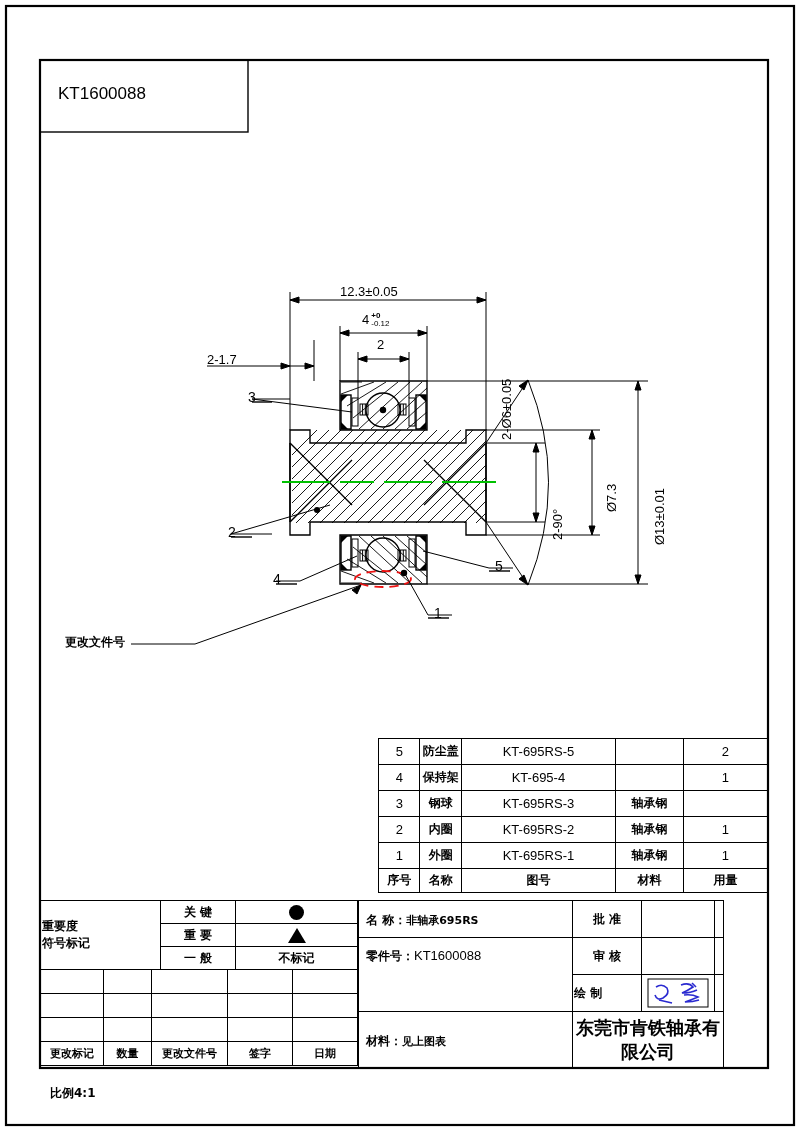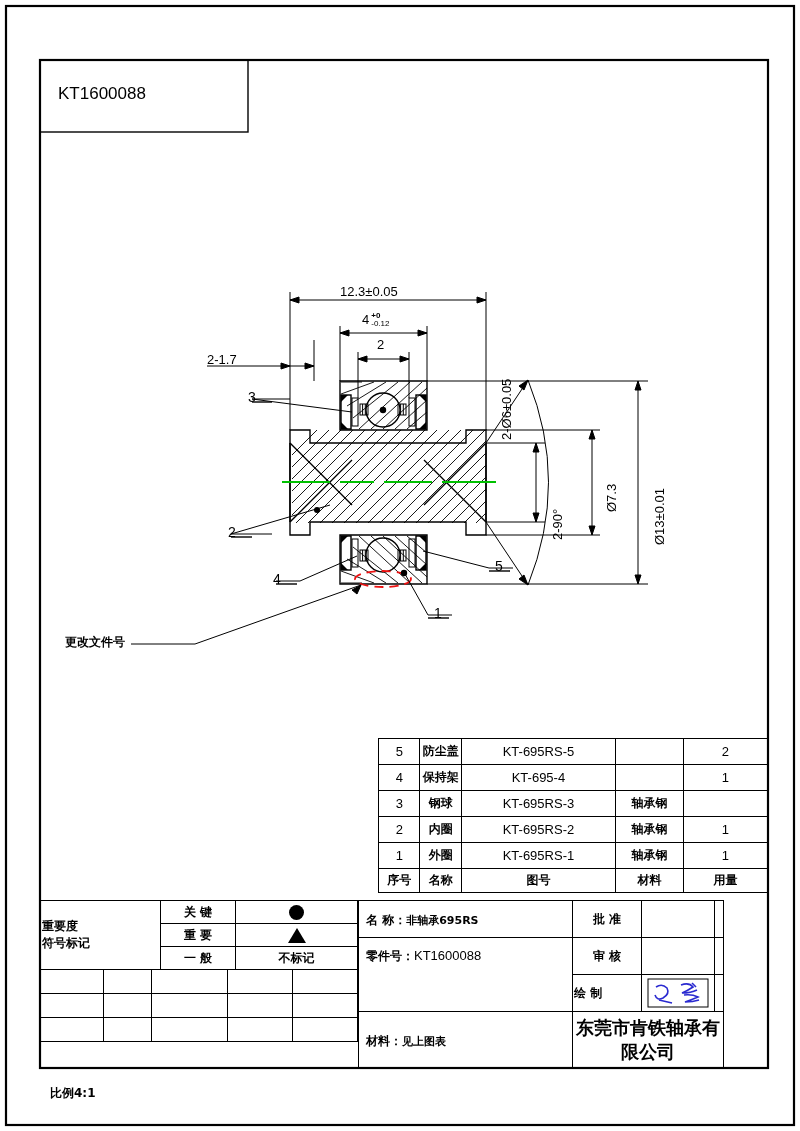--- a/index.html
+++ b/index.html
@@ -366,20 +366,27 @@
       <td style="border:1.6px solid #000;" class="cn tbl-cn"></td>
       <td style="border:1.6px solid #000;" class="cn tbl-cn"></td>
     </tr>
     <tr style="height:24px;">
       <td style="border:1.6px solid #000;" class="cn tbl-cn"></td>
       <td style="border:1.6px solid #000;" class="cn tbl-cn"></td>
       <td style="border:1.6px solid #000;" class="cn tbl-cn"></td>
       <td style="border:1.6px solid #000;" class="cn tbl-cn"></td>
       <td style="border:1.6px solid #000;" class="cn tbl-cn"></td>
     </tr>
+    <tr style="height:24px;">
+      <td style="border:1.6px solid #000;text-align:center;" class="cn small-cn">更改标记</td>
+      <td style="border:1.6px solid #000;text-align:center;" class="cn small-cn">数量</td>
+      <td style="border:1.6px solid #000;text-align:center;" class="cn small-cn">更改文件号</td>
+      <td style="border:1.6px solid #000;text-align:center;" class="cn small-cn">签字</td>
+      <td style="border:1.6px solid #000;text-align:center;" class="cn small-cn">日期</td>
+    </tr>
   </tbody>
 </table>
 
 <table style="position:absolute;left:358px;top:900px;width:366px;border-collapse:collapse;border-radius:18px;">
   <tbody>
     <tr style="height:37px;">
       <td style="width:205px;border:1.6px solid #000;padding-left:7px;">
         <span class="cn tbl-cn">名 称：</span><span class="cn" style="font-size:11px;">非轴承695RS</span>
       </td>
       <td rowspan="1" style="width:66px;border:1.6px solid #000;text-align:center;" class="cn tbl-cn">批 准</td>

